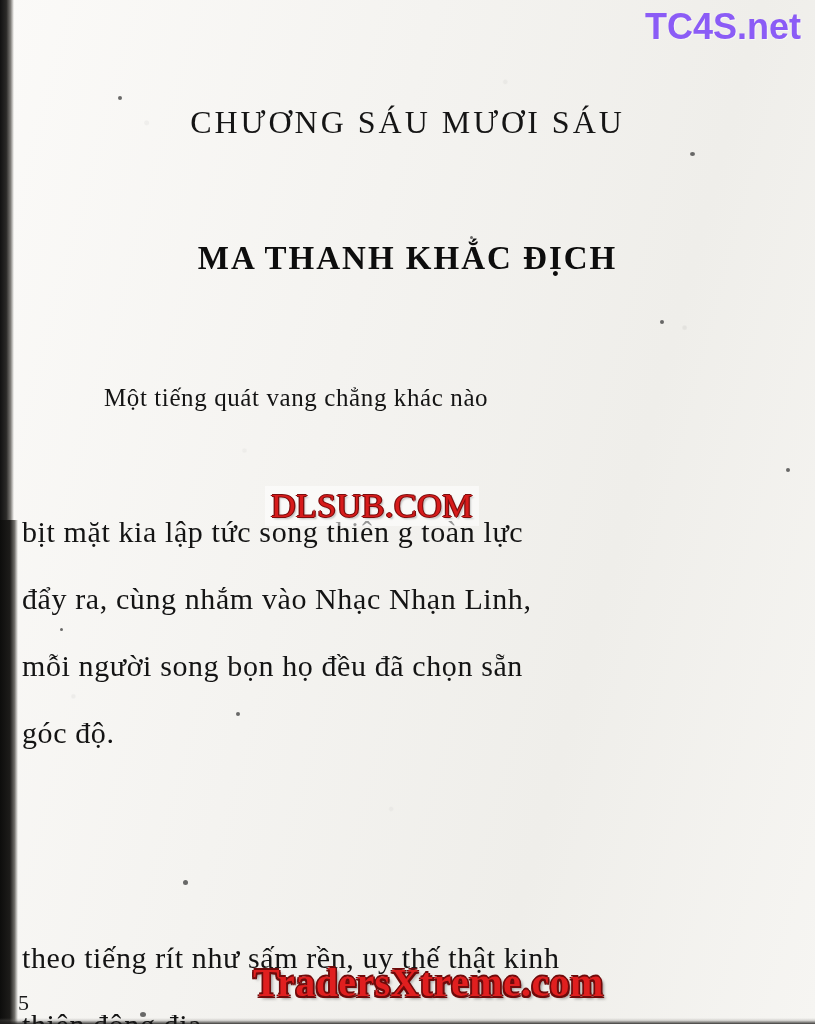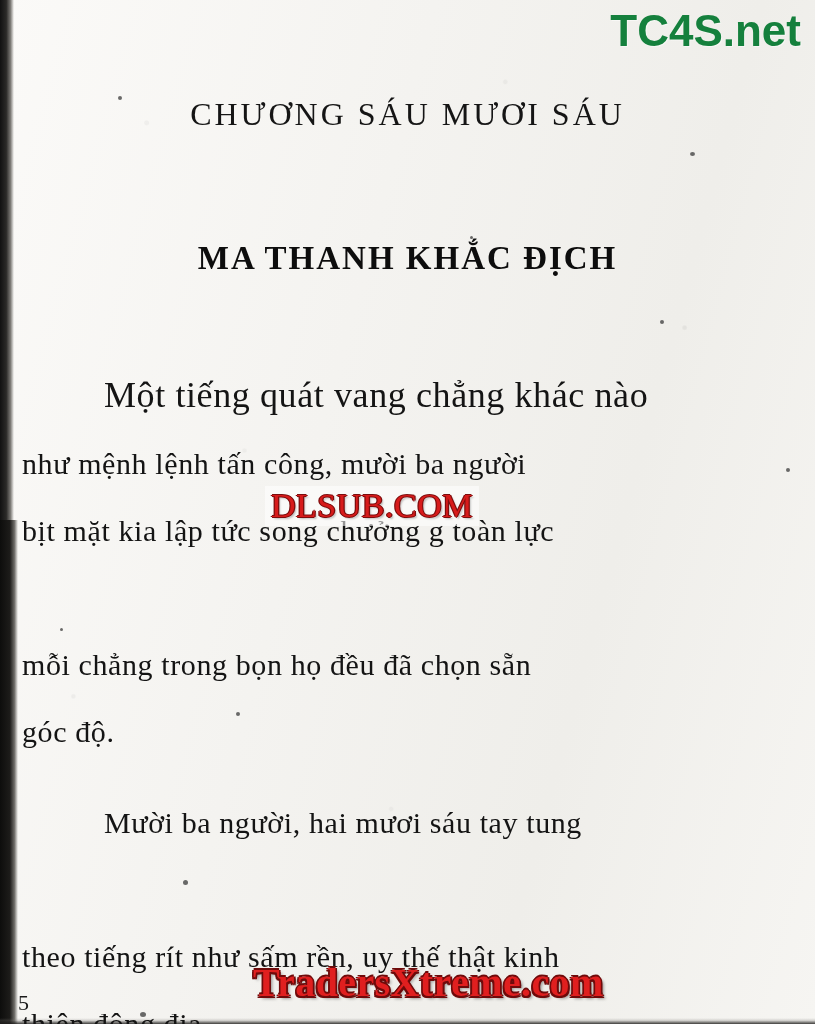--- a/index.html
+++ b/index.html
@@ -60,29 +60,29 @@
     inset: 0;
     z-index: 3;
   }
 
   .watermark-top {
     position: absolute;
     right: 14px;
     top: 6px;
     font-family: "Liberation Sans", sans-serif;
     font-weight: bold;
-    font-size: 44px;
+    font-size: 36px;
     letter-spacing: 0px;
-    color: #15803d;
+    color: #8b5cf6;
     text-shadow: 1px 1px 0 rgba(255,255,255,0.5);
   }
 
   .chapter-head {
     position: absolute;
-    top: 96px;
+    top: 104px;
     left: 0;
     width: 815px;
     text-align: center;
     font-size: 32px;
     letter-spacing: 3px;
     color: #151515;
   }
   .chapter-title {
     position: absolute;
     top: 240px;
@@ -109,21 +109,21 @@
     margin: 0 0 0 0;
   }
   .para + .para {
     margin-top: 24px;
   }
   .indent {
     display: inline-block;
     width: 82px;
   }
   .bigcap {
-    font-size: 36px;
+    font-size: 25px;
   }
 
   .page-number {
     position: absolute;
     left: 18px;
     bottom: 8px;
     font-size: 22px;
     color: #1a1a1a;
     font-family: "Liberation Serif", serif;
   }
@@ -199,28 +199,28 @@
 
     <div class="watermark-top">TC4S.net</div>
 
     <div class="chapter-head">CHƯƠNG SÁU MƯƠI SÁU</div>
 
     <div class="chapter-title">MA THANH KHẮC ĐỊCH</div>
 
     <div class="body-text">
       <p class="para">
         <span class="indent"></span><span class="bigcap">Một tiếng quát vang chẳng khác nào</span><br>
-        <span>như mệnh lệnh tấn công, mười ba người</span><br>
-        <span>bịt mặt kia lập tức song chưởng g toàn lực</span><br>
         <br>
-        <span>mỗi chẳng trong bọn họ đều đã chọn sẵn</span><br>
+        <span>bịt mặt kia lập tức song thiên g toàn lực</span><br>
+        <span>đẩy ra, cùng nhắm vào Nhạc Nhạn Linh,</span><br>
+        <span>mỗi người song bọn họ đều đã chọn sẵn</span><br>
         <span>góc độ.</span>
       </p>
       <p class="para">
-        <span class="indent"></span><span>Mười ba người, hai mươi sáu tay tung</span><br>
+        <span class="indent"></span><br>
         <br>
         <span>theo tiếng rít như sấm rền, uy thế thật kinh</span><br>
         <span>thiên động địa.</span>
       </p>
     </div>
 
     <div class="wm-red-mid">DLSUB.COM</div>
 
     <div class="wm-red-bottom">TradersXtreme.com</div>
 

